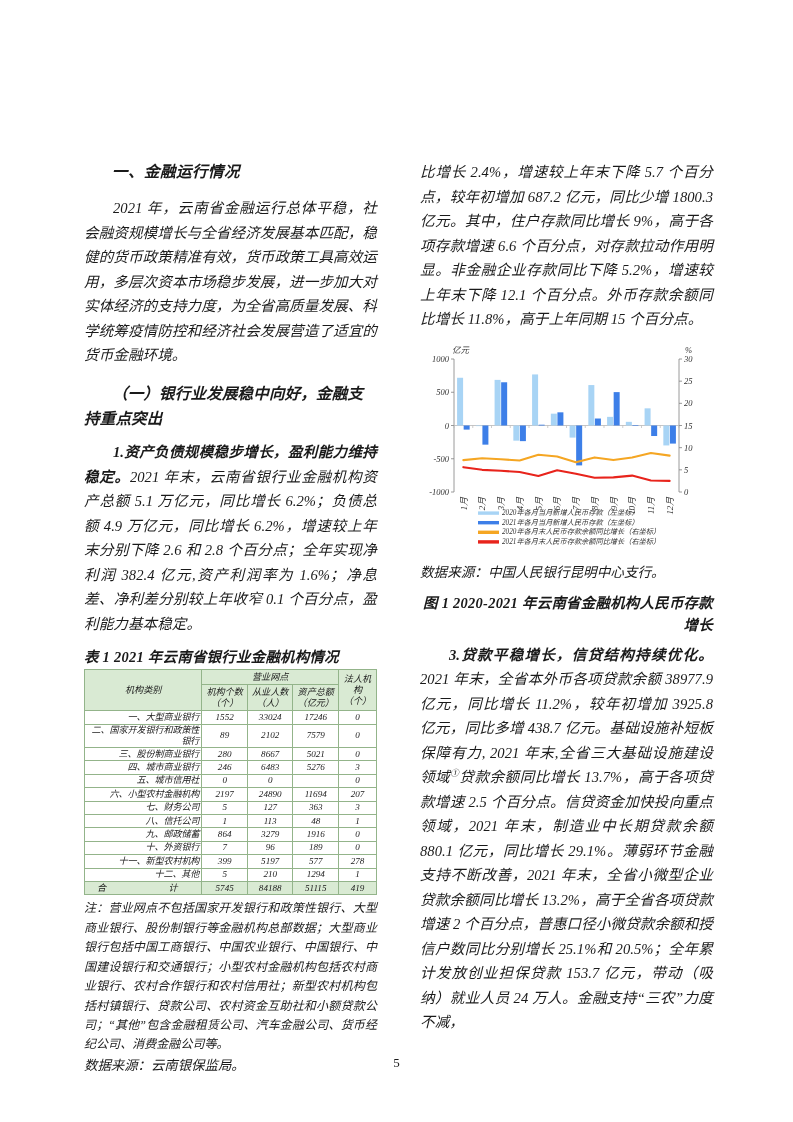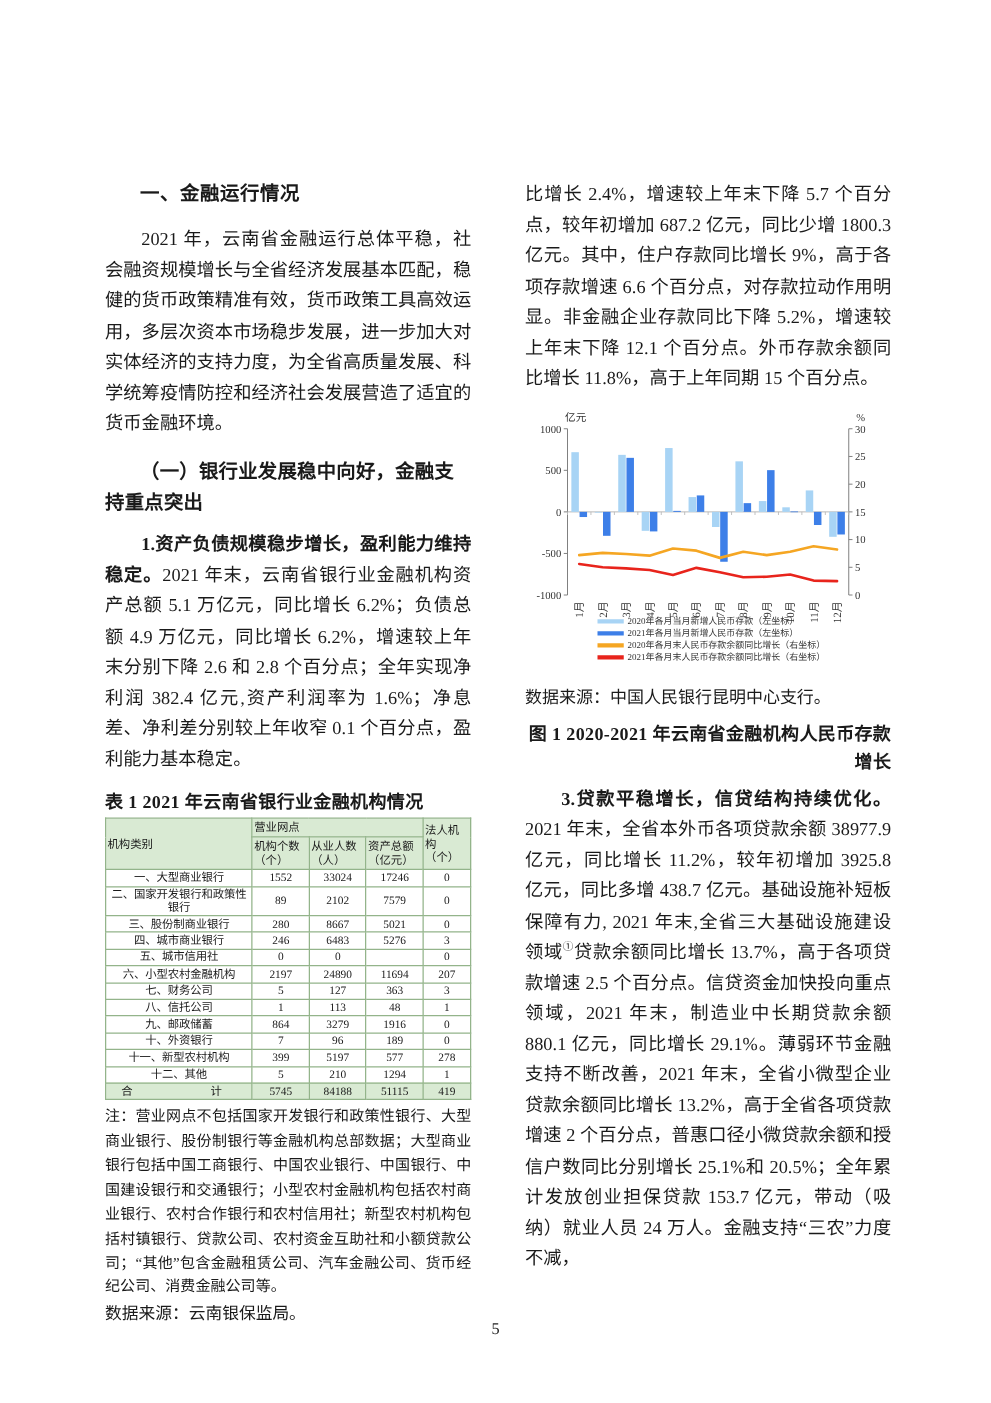--- a/index.html
+++ b/index.html
@@ -17,22 +17,23 @@
     overflow: hidden;
   }
   .page {
     position: absolute;
     left: 0; top: 0;
     width: 793px;
     height: 1122px;
   }
   .col {
     position: absolute;
-    top: 144px;
+    top: 160px;
     width: 293px;
+    font-style: italic;
   }
   .col-left  { left: 84px; }
   .col-right { left: 420px; }
 
   
   .h1 {
     font-weight: bold;
     font-size: 15.5px;
     letter-spacing: 0.5px;
     margin: 0 0 13px 0;
@@ -74,31 +75,31 @@
     font-family: "Liberation Serif", "DejaVu Serif", serif;
     table-layout: fixed;
   }
   table.data th, table.data td {
     border: 0.7px solid #93b48a;
     padding: 0px 2px;
     line-height: 1.22;
   }
   table.data thead th {
     background: #d9ead3;
-    text-align: left;
+    text-align: center;
     font-weight: normal;
     padding: 1.5px 1px;
   }
   table.data tbody td {
     background: #ffffff;
     text-align: center;
     height: 12.4px;
   }
   table.data tbody td.lbl {
-    text-align: center;
+    text-align: right;
     padding-left: 2px;
     letter-spacing: -0.1px;
   }
   table.data tbody tr.total td {
     background: #d9ead3;
   }
   table.data tbody tr.total td.lbl {
     text-align: left;
     padding-left: 12px;
   }

